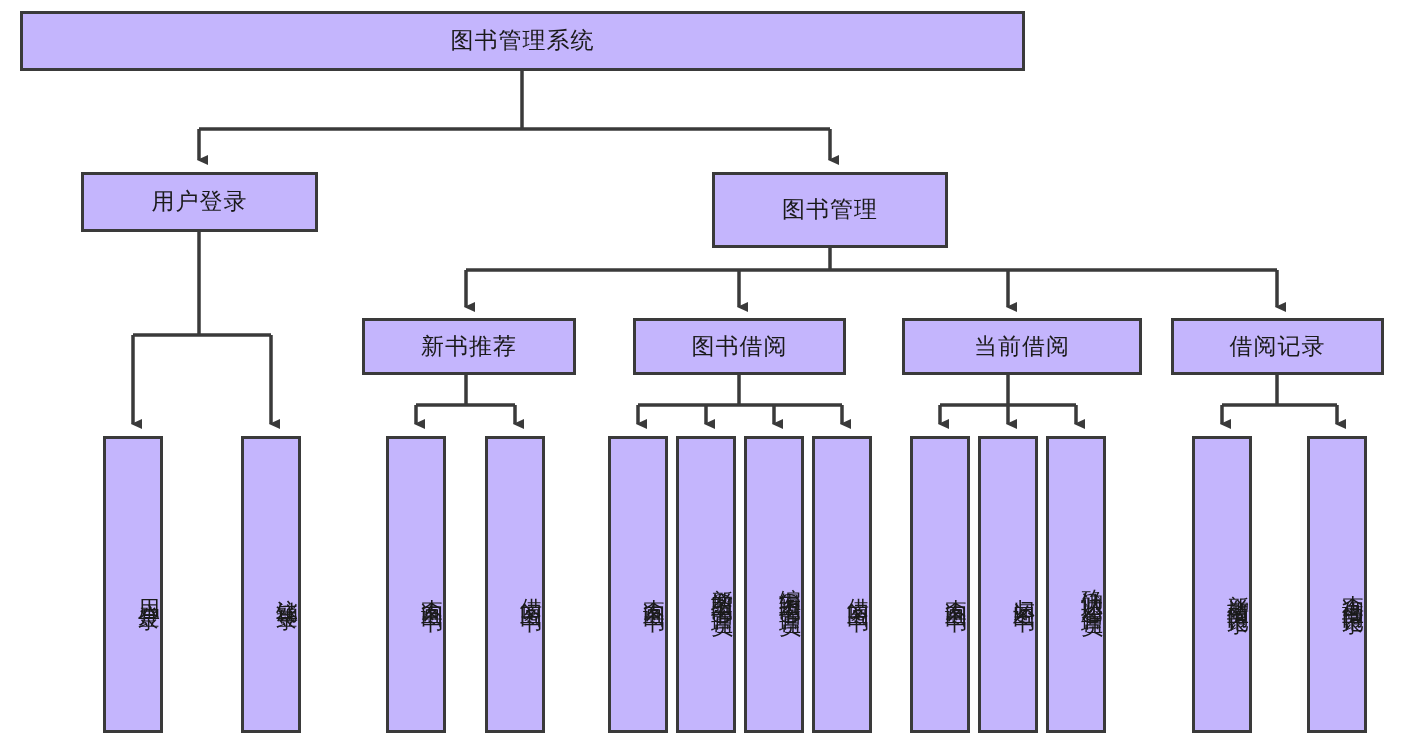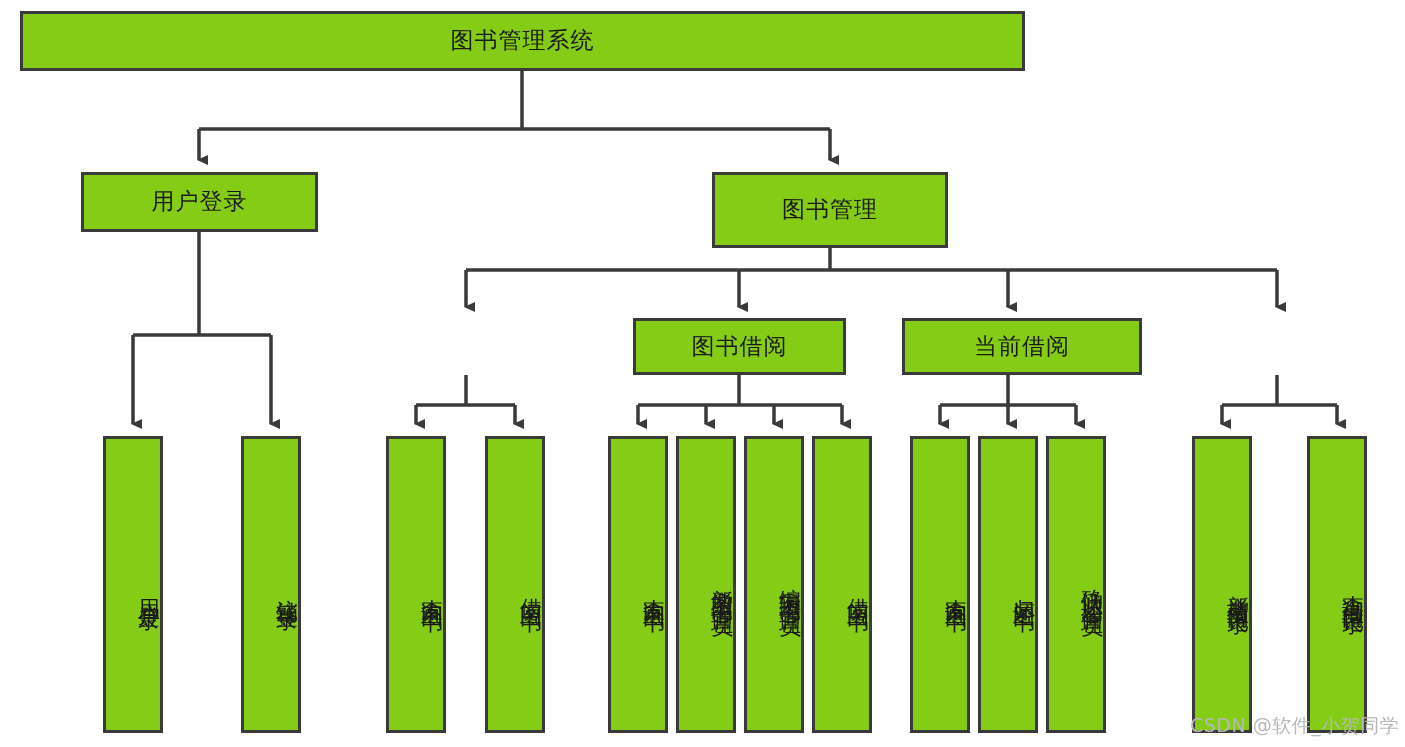--- a/index.html
+++ b/index.html
@@ -22,21 +22,21 @@
   svg.edges {
     position: absolute;
     left: 0; top: 0;
     width: 1405px;
     height: 747px;
     pointer-events: none;
   }
   .node {
     position: absolute;
     box-sizing: border-box;
-    background: #84cc16;
+    background: #c4b5fd;
     border: 3px solid #3a3a3a;
     display: flex;
     align-items: center;
     justify-content: center;
     color: #1a1a1a;
     overflow: hidden;
   }
   .node.horizontal {
     font-size: 23px;
     letter-spacing: 1px;
@@ -125,25 +125,31 @@
     <span class="label">图书管理系统</span>
   </div>
 
   <div class="node horizontal" style="left:81px; top:172px; width:237px; height:60px;">
     <span class="label">用户登录</span>
   </div>
   <div class="node horizontal" style="left:712px; top:172px; width:236px; height:76px;">
     <span class="label">图书管理</span>
   </div>
 
+  <div class="node horizontal" style="left:362px; top:318px; width:214px; height:57px;">
+    <span class="label">新书推荐</span>
+  </div>
   <div class="node horizontal" style="left:633px; top:318px; width:213px; height:57px;">
     <span class="label">图书借阅</span>
   </div>
   <div class="node horizontal" style="left:902px; top:318px; width:240px; height:57px;">
     <span class="label">当前借阅</span>
+  </div>
+  <div class="node horizontal" style="left:1171px; top:318px; width:213px; height:57px;">
+    <span class="label">借阅记录</span>
   </div>
 
   <div class="node vertical" style="left:103px; top:436px; width:60px; height:297px;">
     <span class="label">用户登录</span>
   </div>
   <div class="node vertical" style="left:241px; top:436px; width:60px; height:297px;">
     <span class="label">注销登录</span>
   </div>
 
   <div class="node vertical" style="left:386px; top:436px; width:60px; height:297px;">
@@ -176,15 +182,14 @@
     <span class="label">确认归还（管理员）</span>
   </div>
 
   <div class="node vertical" style="left:1192px; top:436px; width:60px; height:297px;">
     <span class="label">新增借阅记录</span>
   </div>
   <div class="node vertical" style="left:1307px; top:436px; width:60px; height:297px;">
     <span class="label">查询借阅记录</span>
   </div>
 
-  <div class="watermark" style="left:1190px; top:713px;">CSDN @软件_小贺同学</div>
 
 </div>
 
 </body></html>

